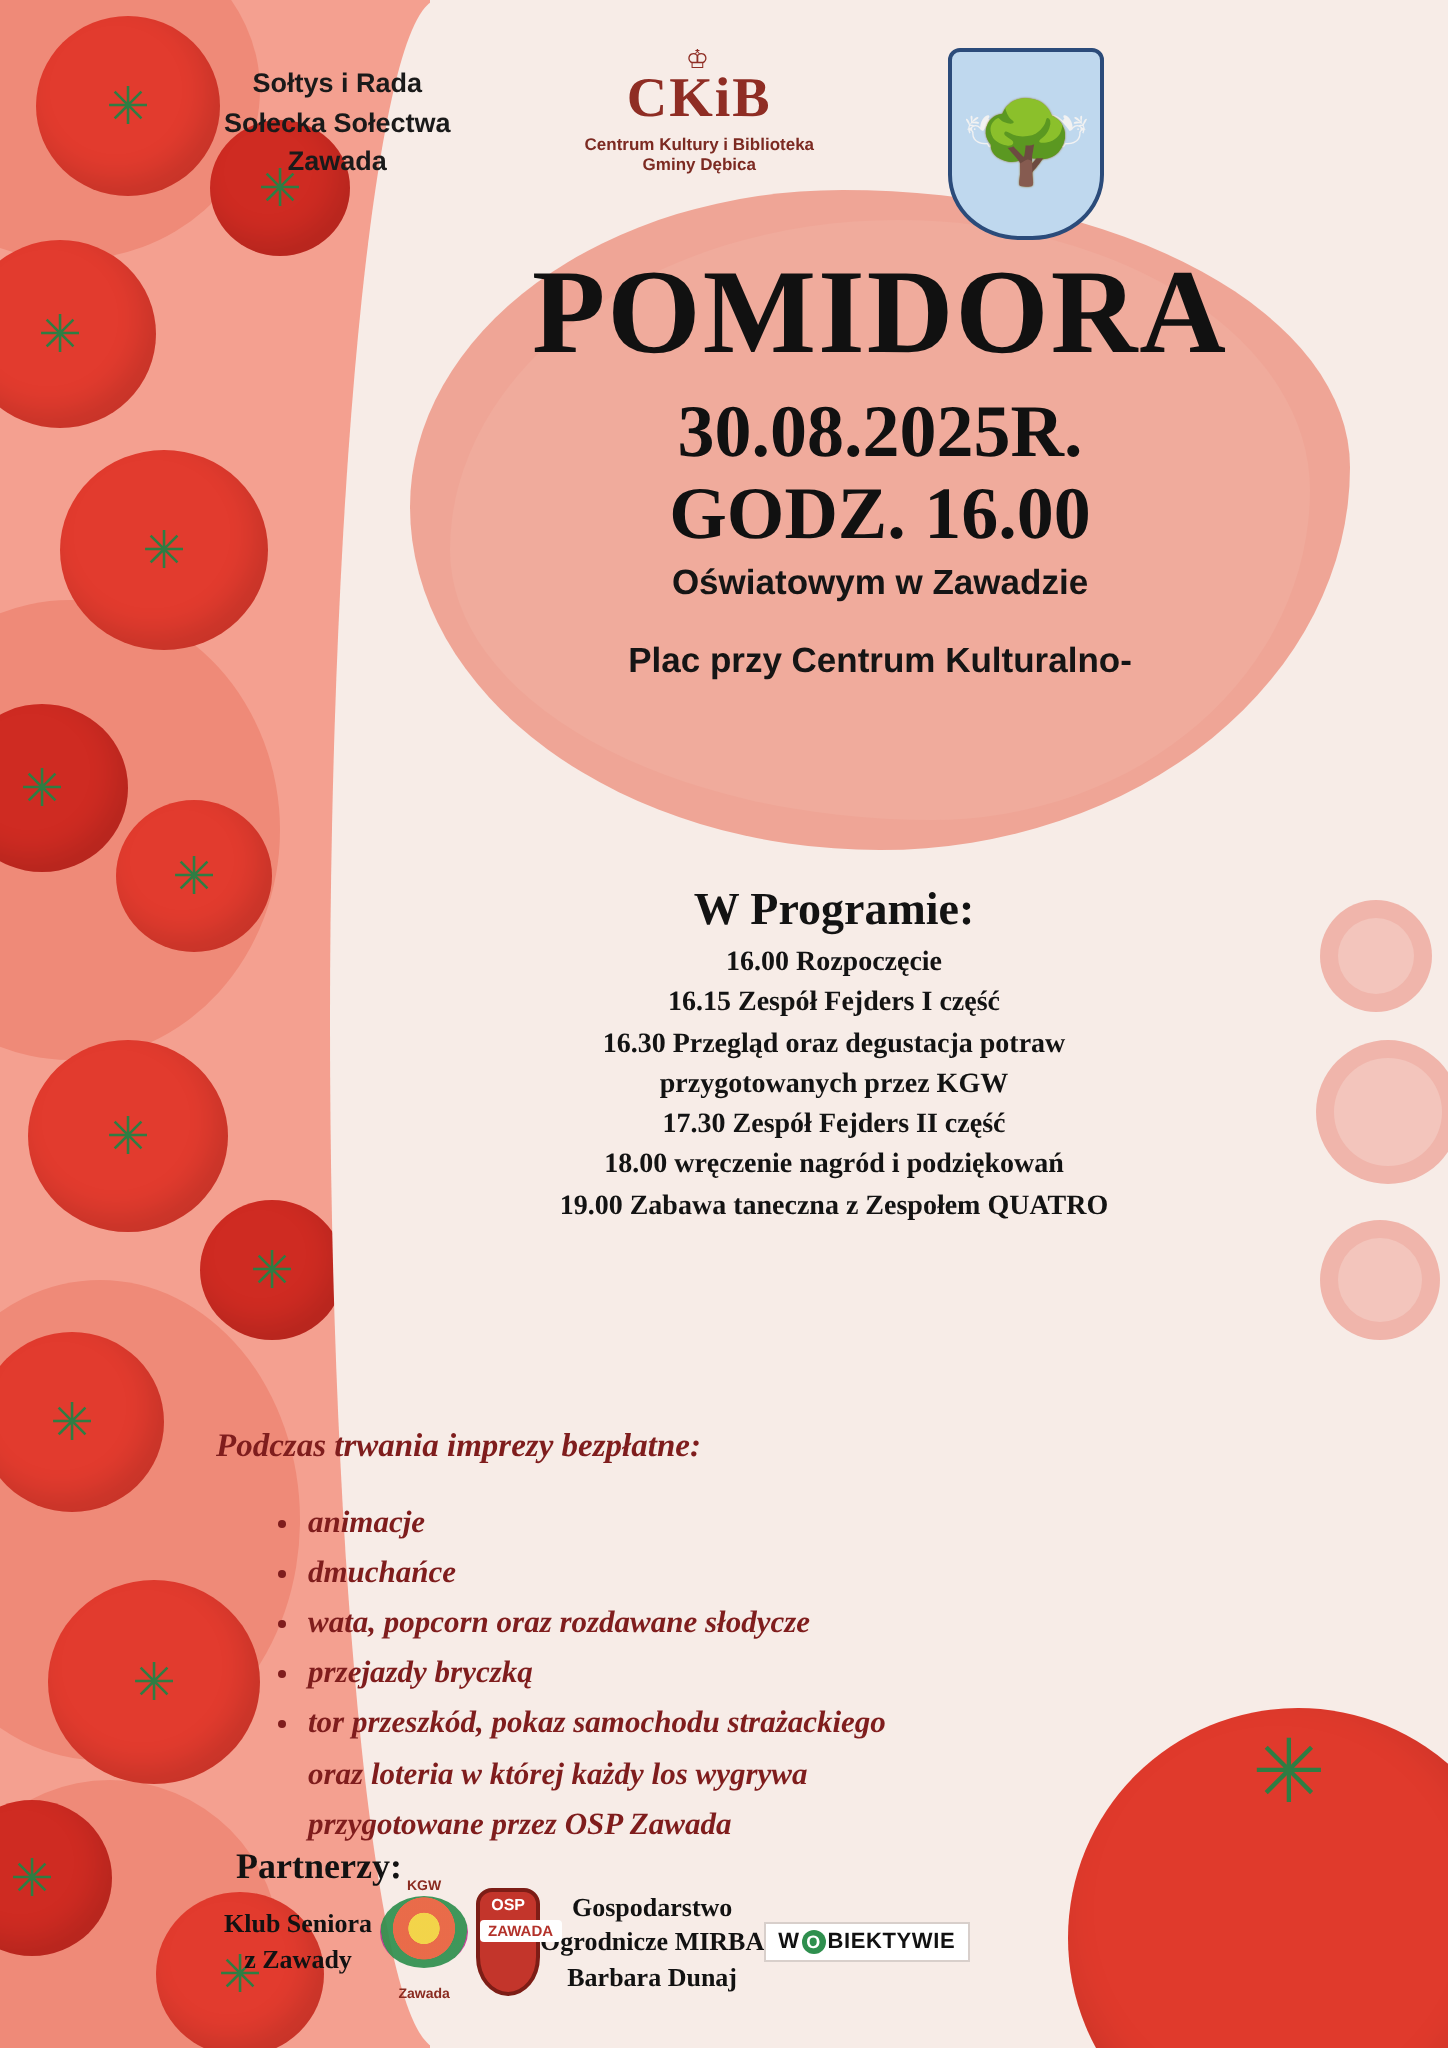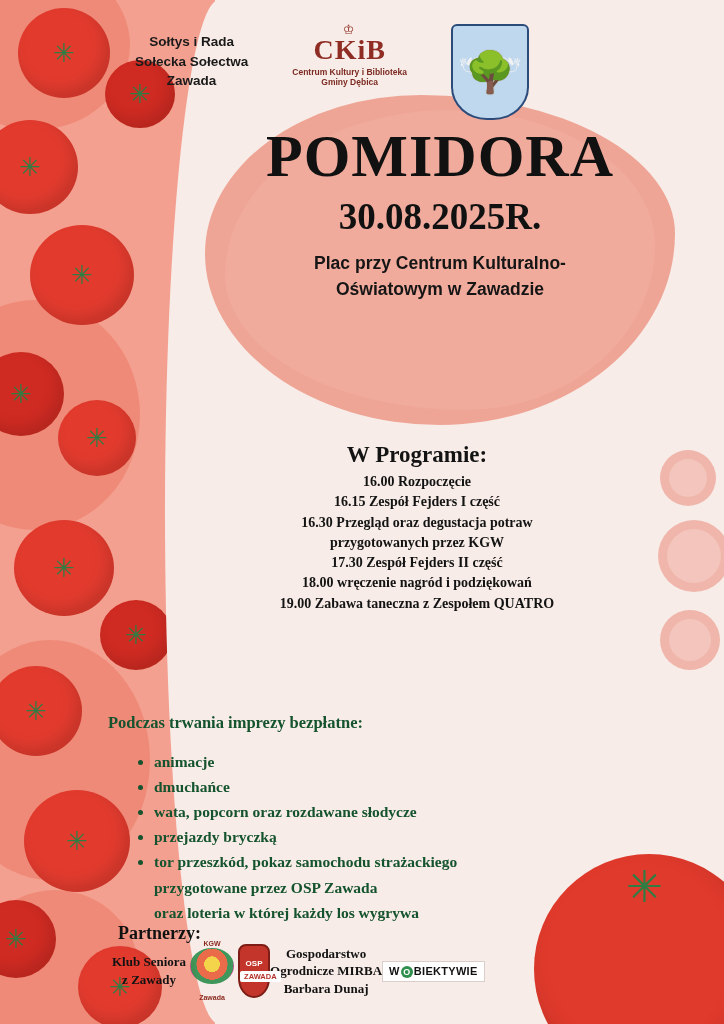--- a/index.html
+++ b/index.html
@@ -101,21 +101,21 @@
     border-radius: 52% 48% 44% 56% / 55% 45% 55% 45%;
   }
 
   
   .header {
     position: absolute;
     top: 24px; left: 0; width: 664px;
     display: flex;
     justify-content: center;
     align-items: flex-start;
-    gap: 44px;
+    gap: 67px;
   }
   .org-text {
     text-align: center;
     font-weight: bold;
     font-size: 13.5px;
     line-height: 1.45;
     color: #1a1a1a;
     padding-top: 8px;
   }
   .ckib {
@@ -216,21 +216,22 @@
     font-size: 14px;
     line-height: 1.45;
   }
 
   
   .free-block {
     position: absolute;
     left: 108px; top: 713px;
     width: 540px;
     font-family: "Liberation Serif", serif;
-    color: #14532d;
+    color: #7f1d1d;
+    font-style: italic;
   }
   .free-heading {
     font-size: 16.5px;
     font-weight: bold;
     margin-bottom: 6px;
   }
   .free-list {
     margin: 16px;
     padding-left: 30px;
     font-size: 15.5px;
@@ -288,21 +289,21 @@
   .osp-logo {
     width: 32px; height: 54px;
     background: #c3352b;
     border: 2px solid #7d1d16;
     border-radius: 8px 8px 50% 50% / 8px 8px 36% 36%;
     color: #fff;
     font-size: 8px;
     font-weight: bold;
     text-align: center;
     line-height: 1.25;
-    padding-top: 13px;
+    padding-top: 2px;
     box-sizing: border-box;
     position: relative;
   }
   .osp-logo .plate {
     display: inline-block;
     background: #fff;
     color: #b3322a;
     font-size: 7.5px;
     padding: 1px 4px;
     border-radius: 2px;
@@ -412,22 +413,23 @@
     <div class="crest">
       <span class="bird l">🕊</span>
       <span class="bird r">🕊</span>
       <span class="tree">🌳</span>
     </div>
   </div>
 
   <div class="title-block">
     <div class="title-line">POMIDORA</div>
     <div class="date-line">30.08.2025R.</div>
+    <div class="date-line" style="margin-top:0">GODZ. 16.00</div>
+    <div class="venue" style="margin-top:0">Oświatowym w Zawadzie</div>
     <div class="venue">Plac przy Centrum Kulturalno-</div>
-    <div class="venue" style="margin-top:0">Oświatowym w Zawadzie</div>
   </div>
 
   <div class="program">
     <div class="program-heading">W Programie:</div>
     <div class="program-item">16.00 Rozpoczęcie</div>
     <div class="program-item">16.15 Zespół Fejders I część</div>
     <div class="program-item">16.30 Przegląd oraz degustacja potraw</div>
     <div class="program-item">przygotowanych przez KGW</div>
     <div class="program-item">17.30 Zespół Fejders II część</div>
     <div class="program-item">18.00 wręczenie nagród i podziękowań</div>
@@ -435,22 +437,22 @@
   </div>
 
   <div class="free-block">
     <div class="free-heading">Podczas trwania imprezy bezpłatne:</div>
     <ul class="free-list">
       <li>animacje</li>
       <li>dmuchańce</li>
       <li>wata, popcorn oraz rozdawane słodycze</li>
       <li>przejazdy bryczką</li>
       <li>tor przeszkód, pokaz samochodu strażackiego</li>
+      <li style="list-style:none;margin-left:0">oraz loteria w której każdy los wygrywa</li>
       <li style="list-style:none;margin-left:0">przygotowane przez OSP Zawada</li>
-      <li style="list-style:none;margin-left:0">oraz loteria w której każdy los wygrywa</li>
     </ul>
   </div>
 
   <div class="partners-title">Partnerzy:</div>
   <div class="partners-row">
 
     <div class="partner">
       <div>Klub Seniora</div>
       <div>z Zawady</div>
     </div>

